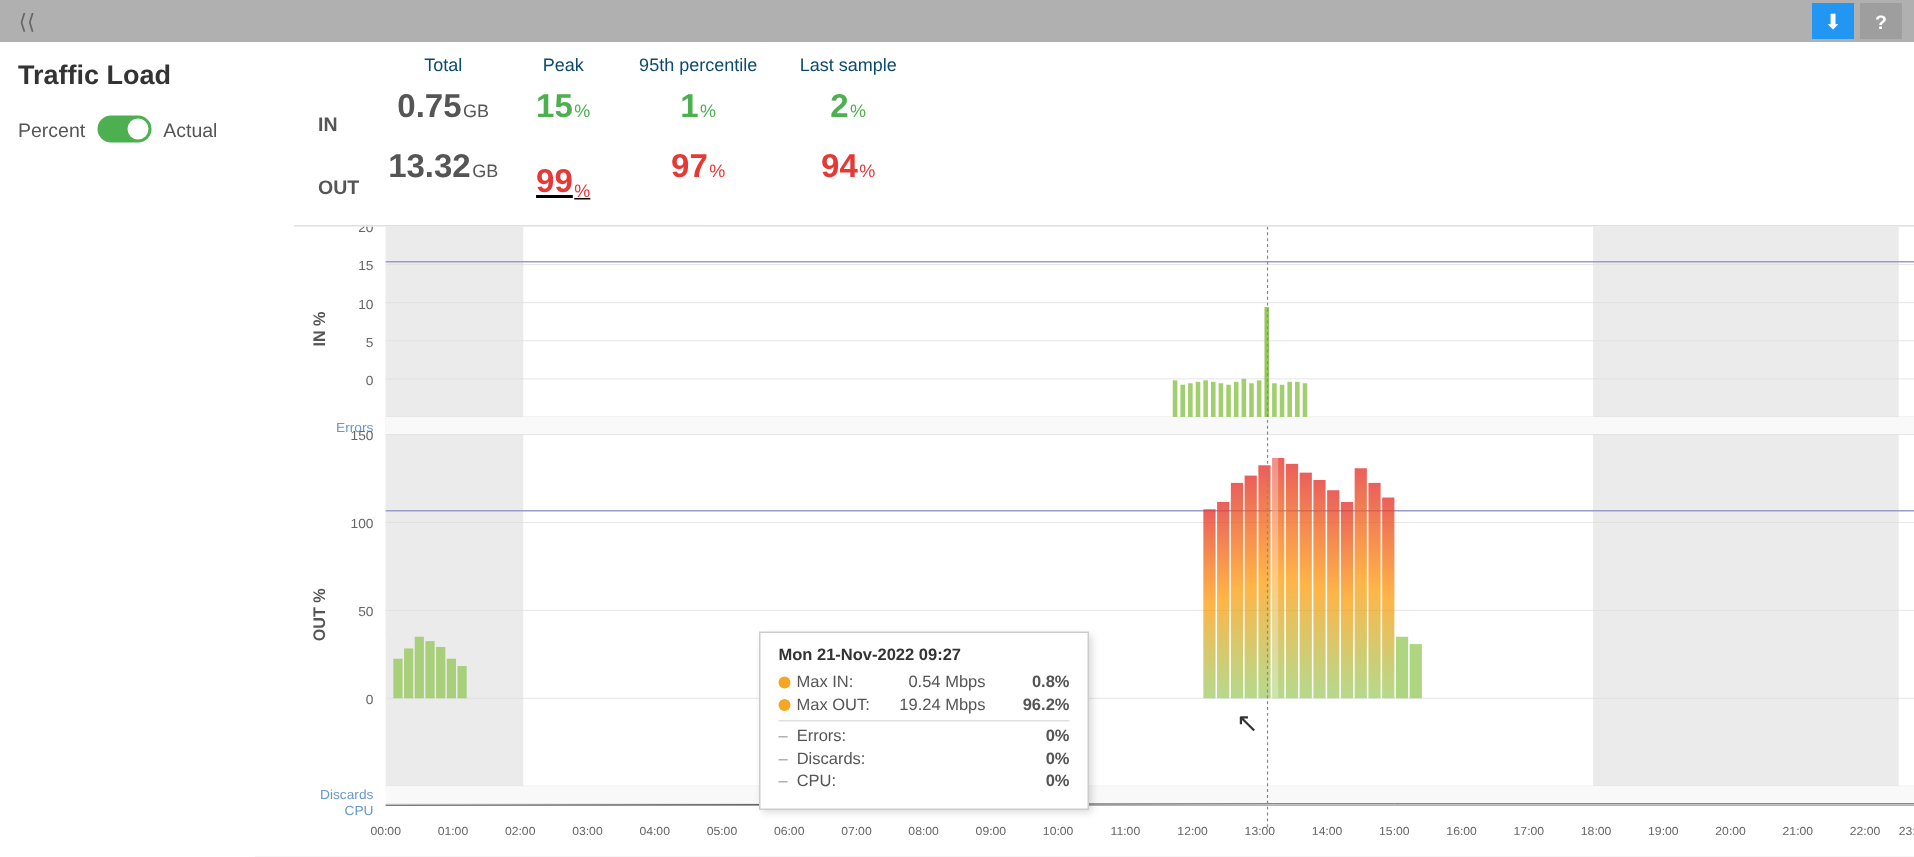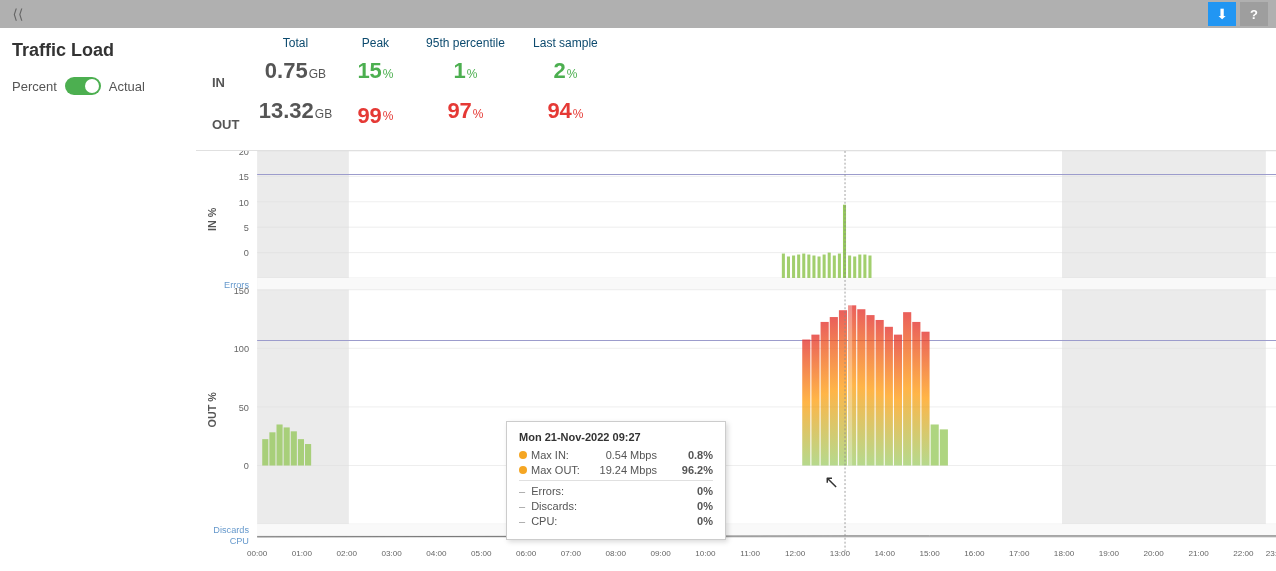--- a/index.html
+++ b/index.html
@@ -194,21 +194,21 @@
             <span style="font-size:12px;color:#555;">GB</span>
           </div>
         </div>
 
         <div class="stat-col" style="min-width:80px;">
           <div class="stat-col-header">Peak</div>
           <div style="display:flex;align-items:baseline;gap:1px;height:36px;">
             <span style="font-size:22px;font-weight:bold;color:#4caf50;">15</span>
             <span style="font-size:12px;color:#4caf50;">%</span>
           </div>
-          <div style="display:flex;align-items:center;gap:1px;height:36px;">
+          <div style="display:flex;align-items:flex-end;gap:1px;height:36px;text-decoration:underline;">
             <span style="font-size:22px;font-weight:bold;color:#e53935;">99</span>
             <span style="font-size:12px;color:#e53935;">%</span>
           </div>
         </div>
 
         <div class="stat-col" style="min-width:100px;">
           <div class="stat-col-header">95th percentile</div>
           <div style="display:flex;align-items:baseline;gap:1px;height:36px;">
             <span style="font-size:22px;font-weight:bold;color:#4caf50;">1</span>
             <span style="font-size:12px;color:#4caf50;">%</span>

